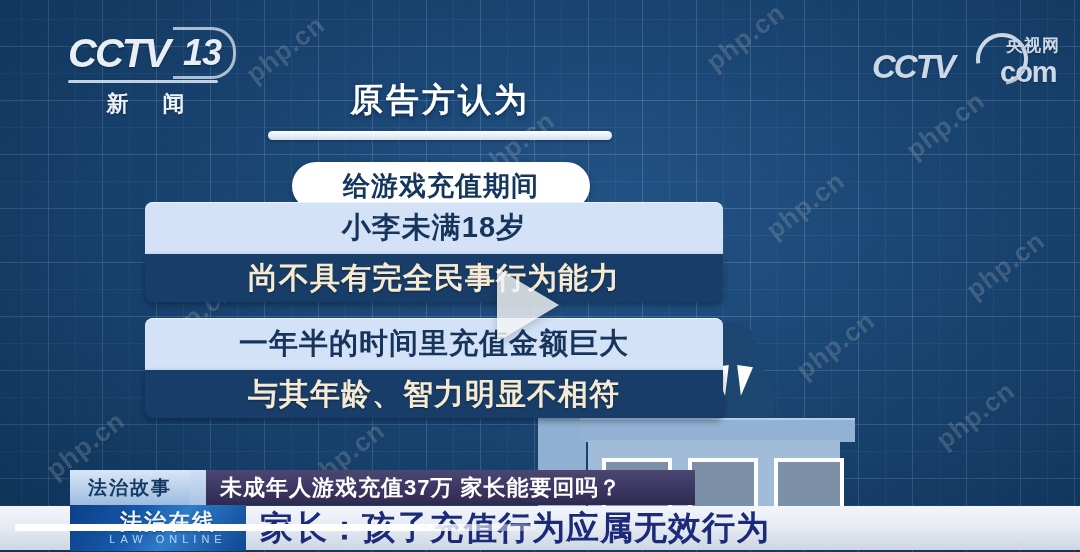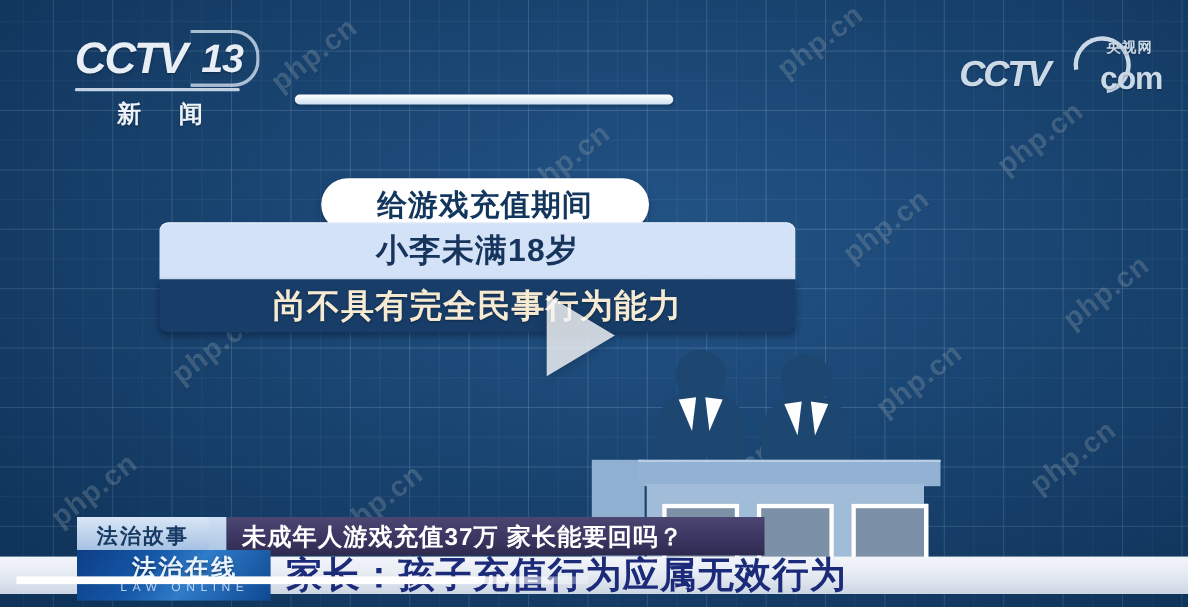--- a/index.html
+++ b/index.html
@@ -145,21 +145,21 @@
     border:4px solid #dbe6f2;border-radius:50%;
     border-bottom-color:transparent;transform:rotate(35deg);
   }
   .cctvcom .c2{
     position:absolute;left:128px;top:26px;
     font-size:29px;font-weight:700;color:#dbe6f2;letter-spacing:-1px;
     text-shadow:0 1px 2px rgba(0,0,0,.3);
   }
   .cctvcom .cn2{
     position:absolute;left:134px;top:4px;
-    font-size:13px;font-weight:700;color:#dbe6f2;letter-spacing:1px;
+    font-size:17px;font-weight:700;color:#dbe6f2;letter-spacing:1px;
     text-shadow:0 1px 2px rgba(0,0,0,.3);
   }
 
   
   .title-main{
     position:absolute;left:268px;top:78px;width:344px;text-align:center;
   }
   .title-main .txt{
     font-size:33px;font-weight:700;color:#ffffff;letter-spacing:3px;
     text-shadow:0 2px 4px rgba(0,20,50,.55);
@@ -219,21 +219,21 @@
     width:489px;
     background:linear-gradient(180deg,#4b4672,#3a3560 60%,#2e2a4e);
     display:flex;align-items:center;padding-left:14px;box-sizing:border-box;
   }
   .lt-main .txt{
     font-size:22px;font-weight:700;color:#ffffff;letter-spacing:1px;
     white-space:nowrap;
   }
 
   .lt-bottom{
-    position:absolute;left:0;top:506px;width:1080px;height:34px;
+    position:absolute;left:0;top:506px;width:1080px;height:44px;
     background:linear-gradient(180deg,#f2f5fa 0%,#e7ecf3 45%,#ccd6e3 100%);
     display:flex;align-items:center;
   }
   .lt-logo{
     width:176px;height:46px;margin-left:70px;flex:none;
     background:linear-gradient(125deg,#0d3e86 0%,#1558a8 35%,#2f7cc9 58%,#0f4891 100%);
     position:relative;overflow:hidden;
   }
   .lt-logo .cn{
     position:absolute;left:28px;top:2px;width:140px;text-align:center;
@@ -311,36 +311,45 @@
   </div>
 
   <div class="cctvcom">
     <span class="c1">CCTV</span>
     <span class="ring"></span>
     <span class="cn2">央视网</span>
     <span class="c2">com</span>
   </div>
 
   <div class="title-main">
+    <div class="txt">原告方认为</div>
     <div class="rule"></div>
   </div>
 
   <div class="pill">
     <span class="txt">给游戏充值期间</span>
   </div>
 
   <div class="block b1">
     <div class="top">
       <span class="txt">小李未满18岁</span>
     </div>
     <div class="bot">
       <span class="txt">尚不具有完全民事行为能力</span>
     </div>
   </div>
 
+  <div class="block b2">
+    <div class="top">
+      <span class="txt">一年半的时间里充值金额巨大</span>
+    </div>
+    <div class="bot">
+      <span class="txt">与其年龄、智力明显不相符</span>
+    </div>
+  </div>
 
   <div class="play-btn"></div>
 
   <div class="lt-row">
     <div class="lt-tag">
       <span class="txt">法治故事</span>
     </div>
     <div class="lt-gap"></div>
     <div class="lt-main">
       <span class="txt">未成年人游戏充值37万 家长能要回吗？</span>

